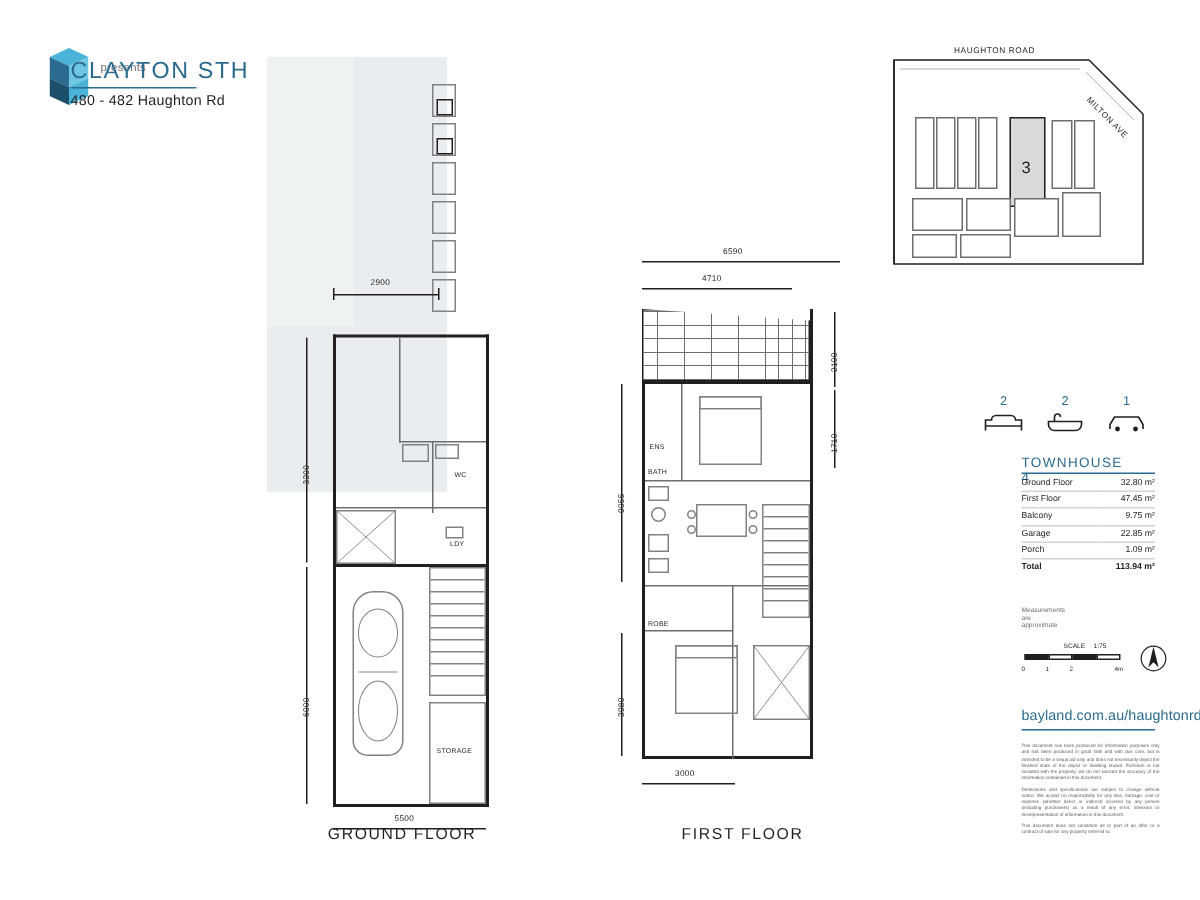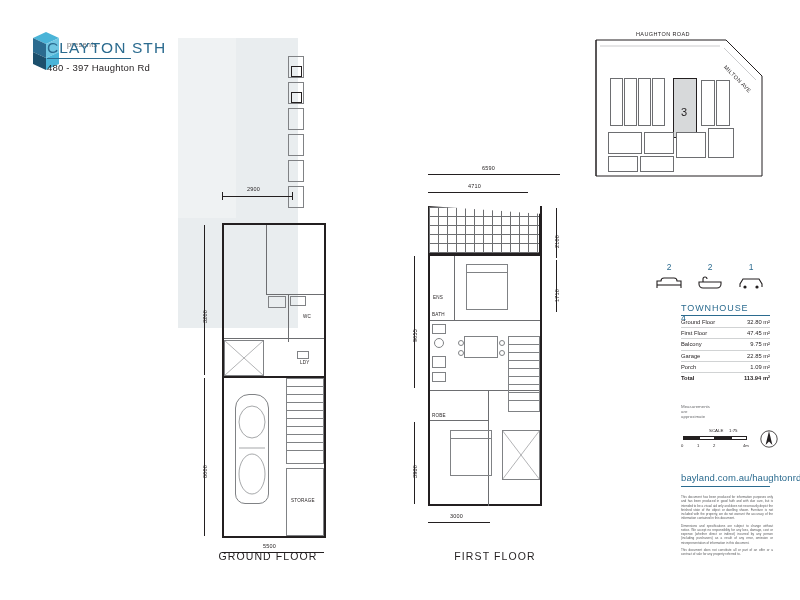--- a/index.html
+++ b/index.html
@@ -334,21 +334,21 @@
       <polygon points="0,6 13,0 26,6 13,12" fill="#4ab4d8"></polygon>
       <polygon points="0,6 13,12 13,26 0,20" fill="#2b6b8f"></polygon>
       <polygon points="13,12 26,6 26,20 13,26" fill="#6fc6e2"></polygon>
       <polygon points="0,20 13,26 13,38 0,32" fill="#1c4f6c"></polygon>
       <polygon points="13,26 26,20 26,32 13,38" fill="#4ab4d8"></polygon>
     </svg>
     <div class="presents">presents</div>
   </div>
   <div class="brand-title">CLAYTON STH</div>
   <div class="brand-rule"></div>
-  <div class="brand-sub">480 - 397 Haughton Rd</div>
+  <div class="brand-sub">480 - 482 Haughton Rd</div>
 
   <div class="plan-area" id="ground-plan">
 
     <div class="lot-shade" style="left:0px; top:0px; width:120px; height:290px;"></div>
     <div class="lot-shade" style="left:0px; top:0px; width:58px; height:180px; background:#eff2f3;"></div>
 
     <div class="room-outline thin" style="left:110px; top:18px; width:16px; height:22px;"></div>
     <div class="room-outline thin" style="left:110px; top:44px; width:16px; height:22px;"></div>
     <div class="room-outline thin" style="left:110px; top:70px; width:16px; height:22px;"></div>
     <div class="room-outline thin" style="left:110px; top:96px; width:16px; height:22px;"></div>

